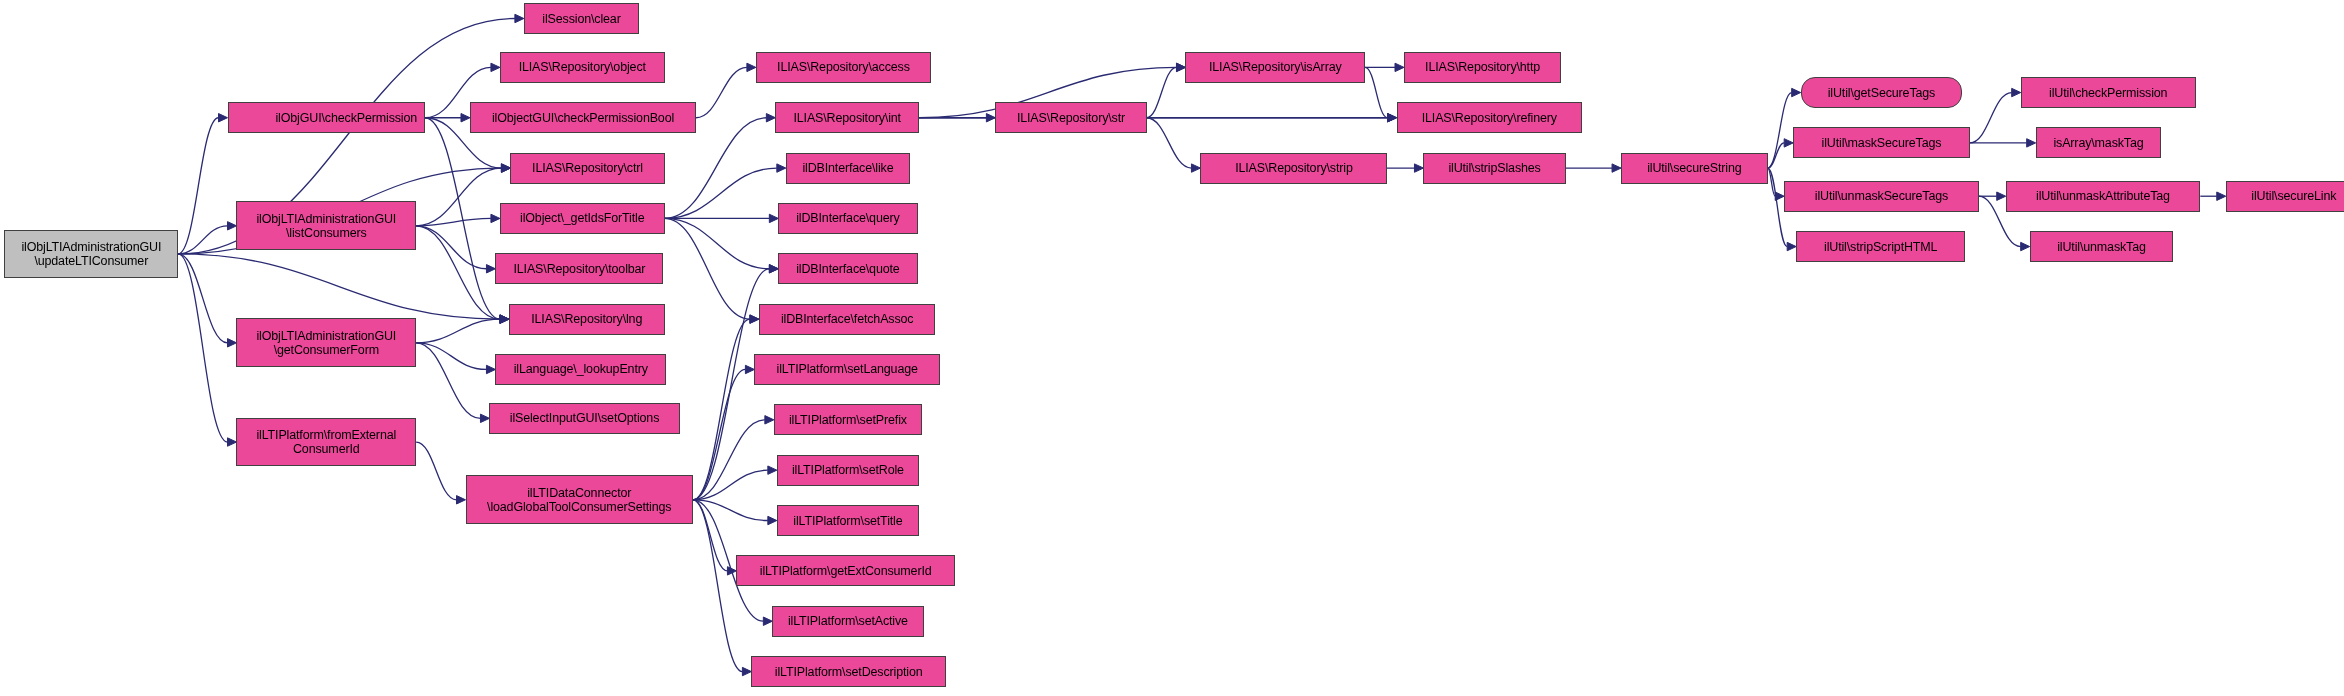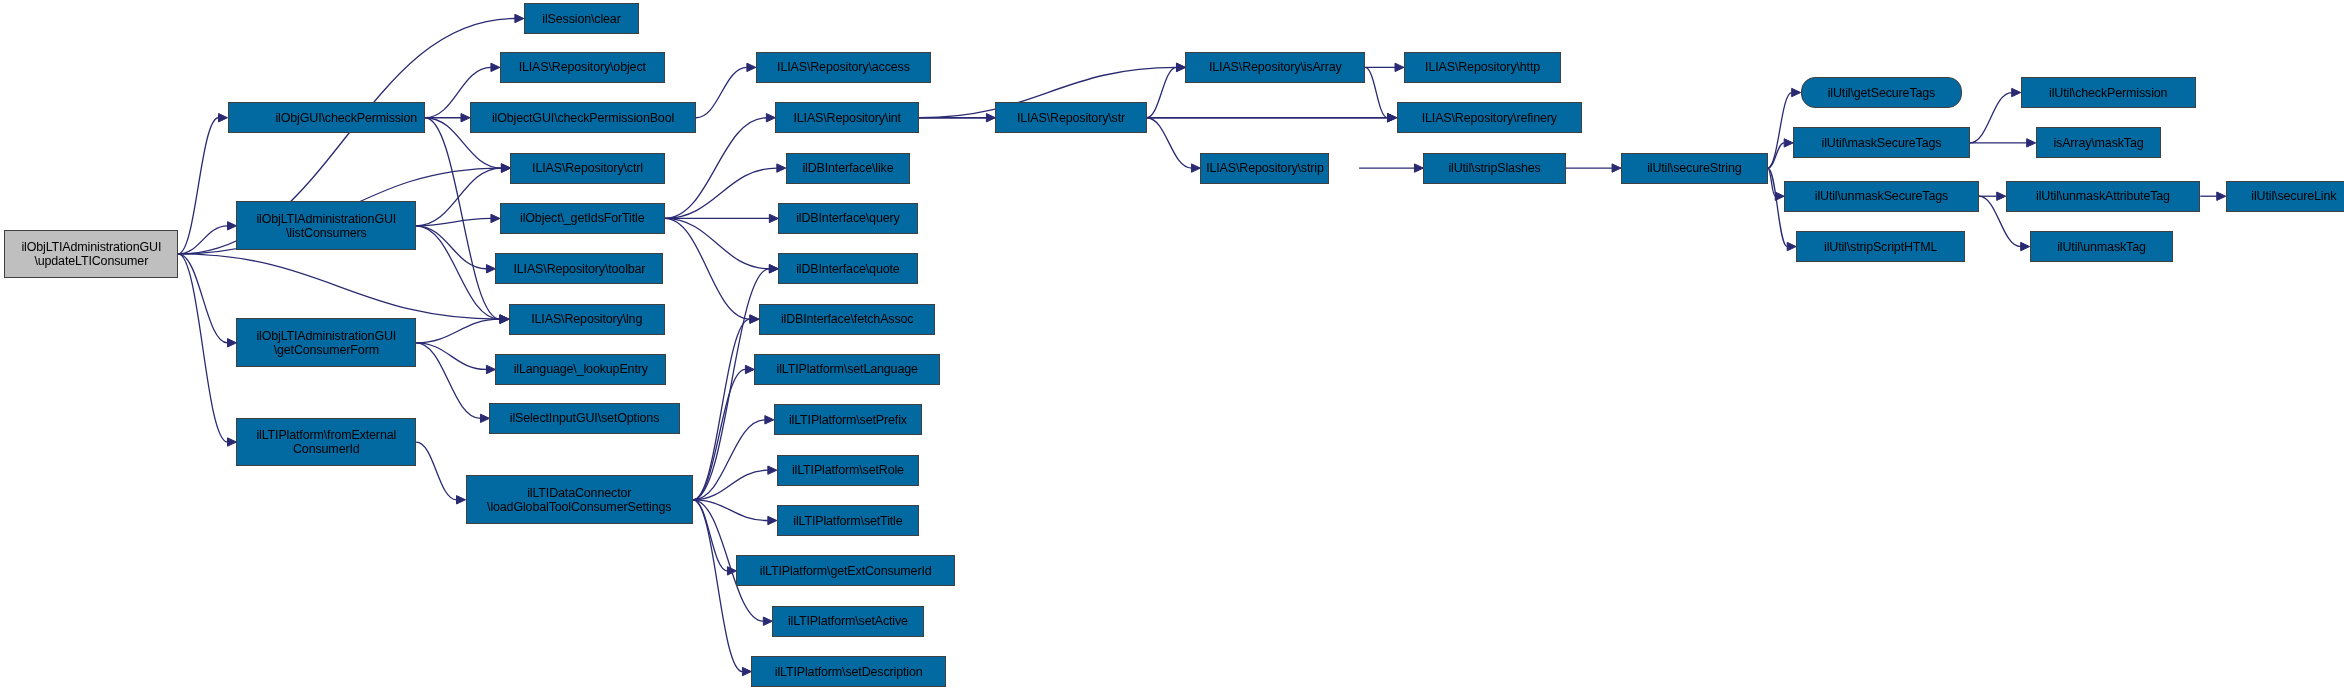--- a/index.html
+++ b/index.html
@@ -2,21 +2,21 @@
 <html><head>
 <meta charset="utf-8">
 <style>
   html,body{margin:0;padding:0;background:#ffffff;}
   body{font-family:"Liberation Sans", sans-serif;}
   #graph{position:relative;width:2344px;height:696px;background:#ffffff;overflow:hidden;}
   .node{
     position:absolute;
     box-sizing:border-box;
     border:1px solid #404040;
-    background:#0369a1;
+    background:#ec4899;
     color:#000000;
     font-size:12.5px;
     line-height:14px;
     display:flex;
     align-items:center;
     justify-content:center;
     text-align:center;
     white-space:pre;
     z-index:5;
     letter-spacing:-0.15px;
@@ -170,21 +170,21 @@
       <div class="node" style="left: 778.34px; top: 253.226px; width: 139.203px; height: 31.0979px;"><span>ilDBInterface\quote</span></div>
       <div class="node" style="left: 758.881px; top: 303.574px; width: 176.623px; height: 31.0979px;"><span>ilDBInterface\fetchAssoc</span></div>
       <div class="node" style="left: 754.391px; top: 353.923px; width: 185.604px; height: 31.0979px;"><span>ilLTIPlatform\setLanguage</span></div>
       <div class="node" style="left: 773.849px; top: 404.272px; width: 148.184px; height: 31.0979px;"><span>ilLTIPlatform\setPrefix</span></div>
       <div class="node" style="left: 776.843px; top: 454.621px; width: 142.197px; height: 31.0979px;"><span>ilLTIPlatform\setRole</span></div>
       <div class="node" style="left: 776.843px; top: 504.97px; width: 142.197px; height: 31.0979px;"><span>ilLTIPlatform\setTitle</span></div>
       <div class="node" style="left: 736.429px; top: 555.319px; width: 218.534px; height: 31.0979px;"><span>ilLTIPlatform\getExtConsumerId</span></div>
       <div class="node" style="left: 772.352px; top: 605.668px; width: 151.178px; height: 31.0979px;"><span>ilLTIPlatform\setActive</span></div>
       <div class="node" style="left: 751.397px; top: 656.017px; width: 194.585px; height: 31.0979px; text-align: right;"><span>ilLTIPlatform\setDescription</span></div>
       <div class="node" style="left: 995.377px; top: 102.179px; width: 151.178px; height: 31.0979px;"><span>ILIAS\Repository\str</span></div>
-      <div class="node" style="left: 1200.44px; top: 152.528px; width: 129px; height: 31.0979px; justify-content: center;"><span>ILIAS\Repository\strip</span></div>
+      <div class="node" style="left: 1200.44px; top: 152.528px; width: 187px; height: 31.0979px; justify-content: center;"><span>ILIAS\Repository\strip</span></div>
       <div class="node" style="left: 1185.47px; top: 51.8298px; width: 179.617px; height: 31.0979px;"><span>ILIAS\Repository\isArray</span></div>
       <div class="node" style="left: 1404.01px; top: 51.8298px; width: 157.165px; height: 31.0979px;"><span>ILIAS\Repository\http</span></div>
       <div class="node" style="left: 1396.52px; top: 102.179px; width: 185.604px; height: 31.0979px;"><span>ILIAS\Repository\refinery</span></div>
       <div class="node" style="left: 1423.46px; top: 152.528px; width: 142.197px; height: 31.0979px;"><span>ilUtil\stripSlashes</span></div>
       <div class="node" style="left: 1621.04px; top: 152.528px; width: 146.687px; height: 31.0979px;"><span>ilUtil\secureString</span></div>
       <div class="node" style="left: 1800.66px; top: 77.0043px; width: 161.655px; height: 31.0979px; border-radius: 14px;"><span>ilUtil\getSecureTags</span></div>
       <div class="node" style="left: 1793.17px; top: 127.353px; width: 176.623px; height: 31.0979px;"><span>ilUtil\maskSecureTags</span></div>
       <div class="node" style="left: 1784.19px; top: 180.664px; width: 194.585px; height: 31.0979px;"><span>ilUtil\unmaskSecureTags</span></div>
       <div class="node" style="left: 1796.17px; top: 231.013px; width: 169.139px; height: 31.0979px;"><span>ilUtil\stripScriptHTML</span></div>
       <div class="node" style="left: 2020.69px; top: 77.0043px; width: 175.126px; height: 31.0979px;"><span>ilUtil\checkPermission</span></div>

